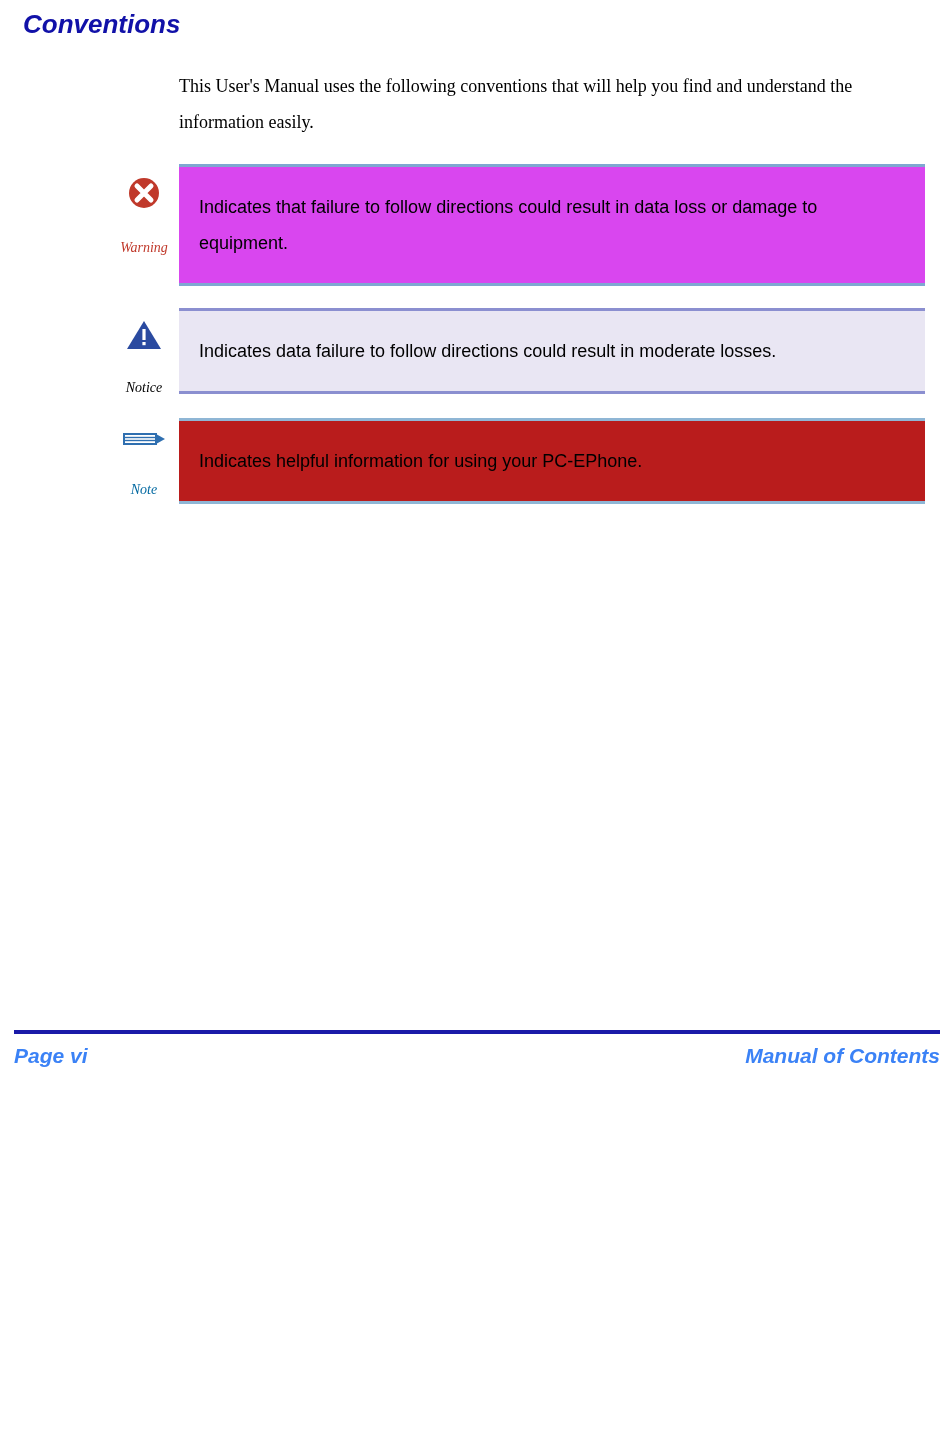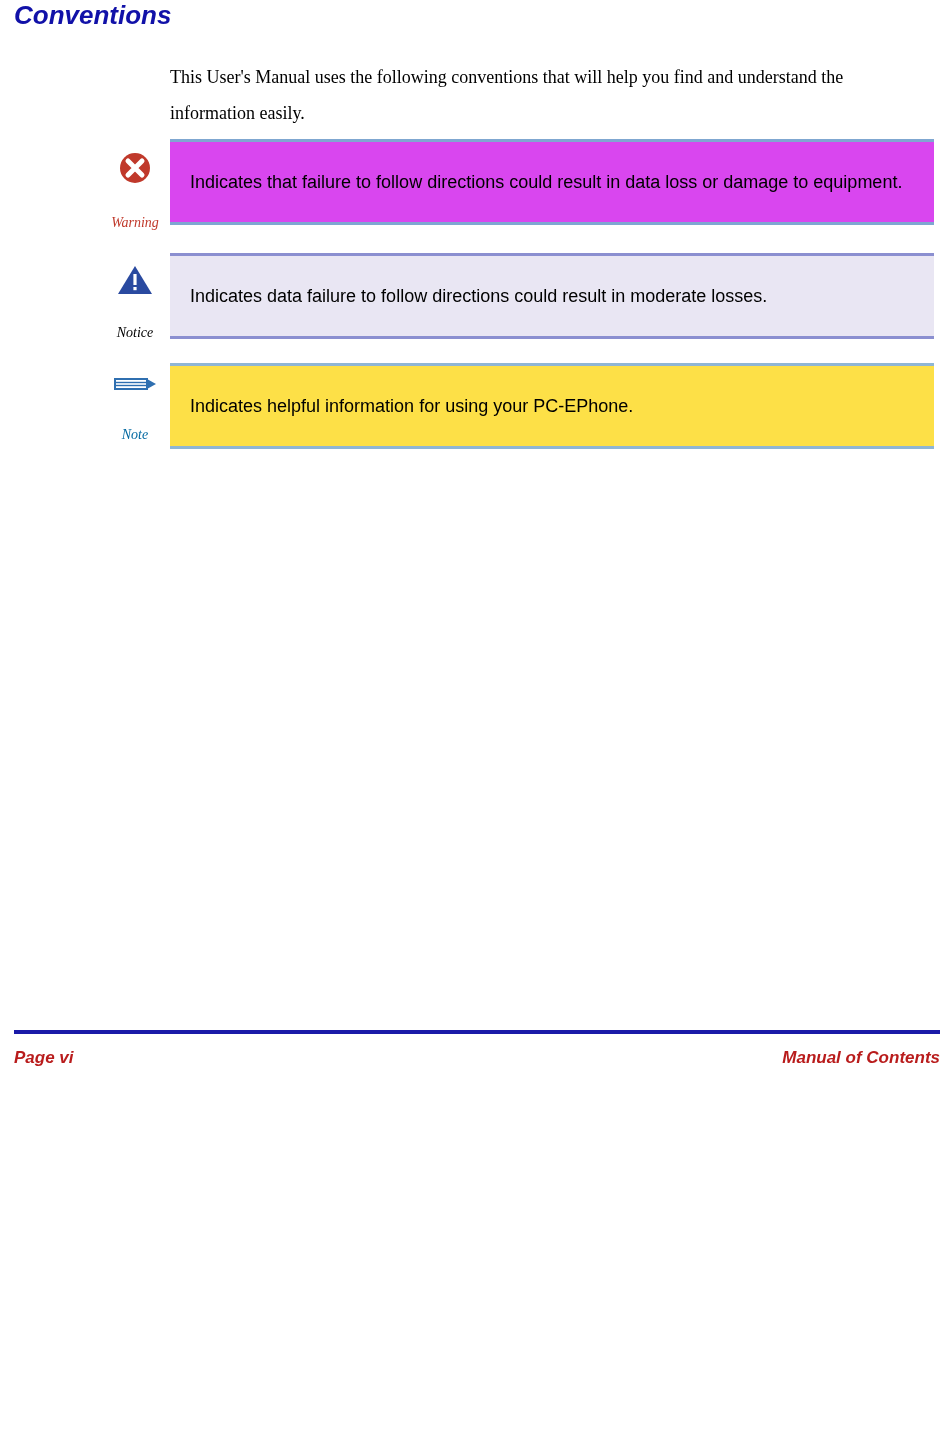--- a/index.html
+++ b/index.html
@@ -1,33 +1,33 @@
 <!DOCTYPE html>
 <html><head>
 <meta charset="utf-8">
 <style>
   * { box-sizing: border-box; margin: 0; padding: 0; }
   html, body { width: 944px; height: 1443px; background: #fff; font-family: Georgia, 'Times New Roman', serif; color: #000; }
-  .page { position: relative; width: 944px; height: 1078px; padding: 0; }
+  .page { position: relative; width: 944px; height: 1078px; padding: 9px; }
   .heading { font-family: Verdana, Arial, sans-serif; font-weight: 900; font-style: italic; color: #1111a8; font-size: 26px; padding: 0 0 0 14px; margin-top: 0; }
-  .intro { font-family: Georgia, serif; font-size: 18px; line-height: 2.0; margin: 28px 0 8px 170px; max-width: 760px; }
+  .intro { font-family: Georgia, serif; font-size: 18px; line-height: 2.0; margin: 28px 0 24px 170px; max-width: 760px; }
   .callouts { margin-left: 100px; margin-right: 10px; }
   .callout-row { display: flex; align-items: flex-start; margin-bottom: 22px; }
   .icon-col { width: 70px; flex: 0 0 70px; display: flex; flex-direction: column; align-items: center; padding-top: 12px; gap: 28px; }
   .icon-label { font-family: Georgia, serif; font-style: italic; font-size: 14px; margin-top: 2px; }
   .warning-label { color: #c0392b; }
   .notice-label { color: #000000; font-style: italic; }
   .note-label { color: #0369a1; }
   .box-col { flex: 1; }
   .box { border-top: 3px solid; border-bottom: 3px solid; padding: 22px 20px; font-family: Arial, Helvetica, sans-serif; font-size: 18px; line-height: 2.0; }
   .box-warning { background: #d946ef; border-color: #7fa7d1; }
   .box-notice  { background: #e9e6f3; border-color: #8b8fd0; }
-  .box-note    { background: #fde047; border-color: #8fb6d5; }
+  .box-note    { background: #b91c1c; border-color: #8fb6d5; }
   .footer-rule { position: absolute; left: 14px; right: 4px; bottom: 44px; height: 4px; background: linear-gradient(to bottom, #1a1aa8 0 3px, #fff 3px 4px); border-bottom: 1px solid #1a1aa8; }
-  .footer { position: absolute; left: 14px; right: 4px; bottom: 10px; display: flex; justify-content: space-between; font-family: Verdana, Arial, sans-serif; font-weight: 900; font-style: italic; color: #b91c1c; font-size: 17px; align-items: center; }
+  .footer { position: absolute; left: 14px; right: 4px; bottom: 10px; display: flex; justify-content: space-between; font-family: Verdana, Arial, sans-serif; font-weight: 900; font-style: italic; color: #3b82f6; font-size: 21px; align-items: center; }
   svg { display: block; }
 </style>
 </head>
 <body>
 
 <div class="page">
 
   <h1 class="heading">Conventions</h1>
 
   <p class="intro">This User's Manual uses the following conventions that will help you find and understand the information easily.</p>

